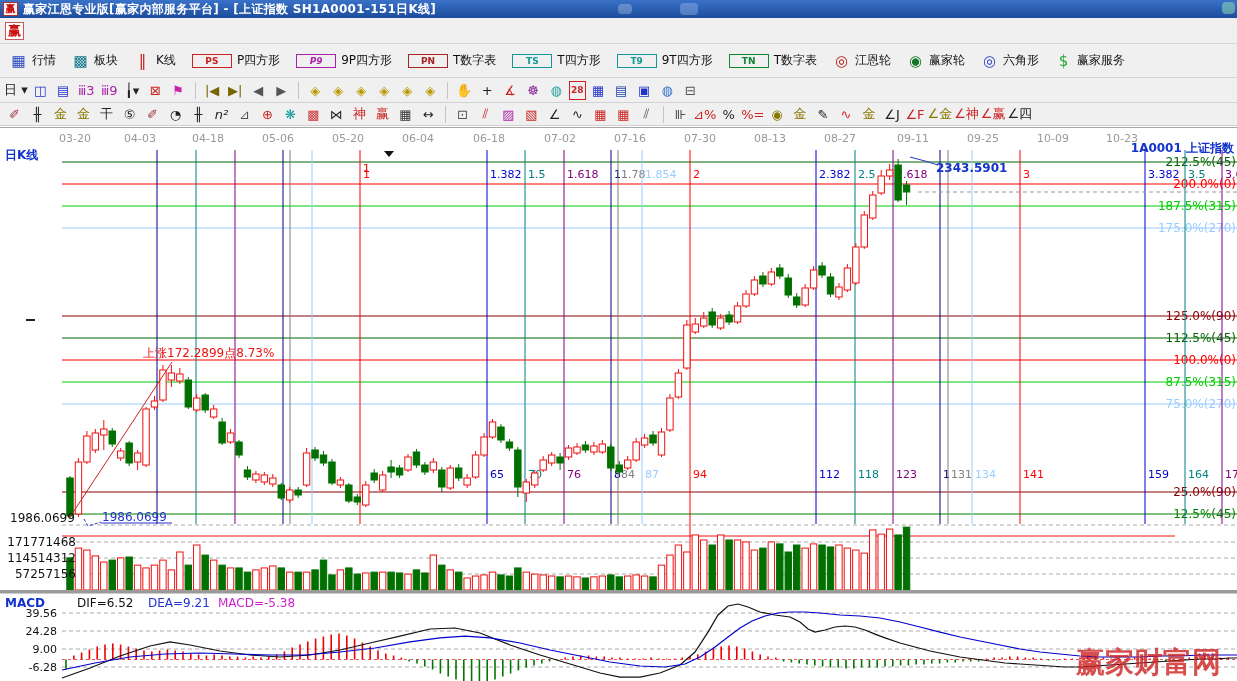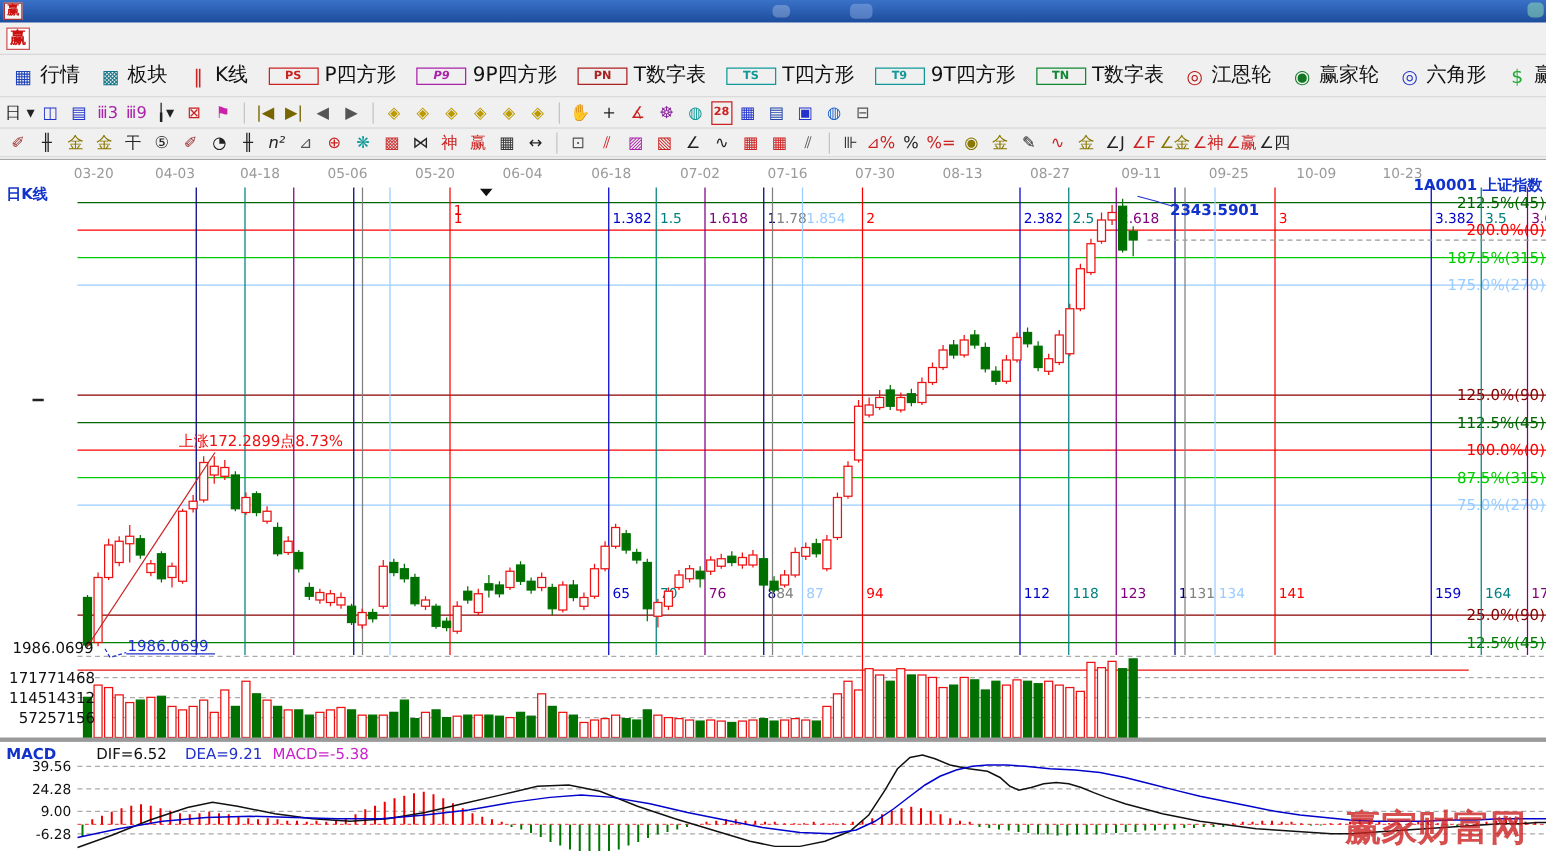--- a/index.html
+++ b/index.html
@@ -9,34 +9,35 @@
 .titlebar .title{color:#fff;font-size:12px;font-weight:bold;letter-spacing:.3px;white-space:nowrap}
 .blob{position:absolute;border-radius:4px}
 .menubar{height:26px;background:#f0f0f0;border-bottom:1px solid #d6d6d6;display:flex;align-items:center;padding:0 5px}
 .menubar .app-mini{color:#c11;font-weight:bold;font-size:13px;border:1px solid #c55;background:#fff;padding:0 2px;margin-right:9px;line-height:16px}
 .menu-item{font-size:12.5px;color:#111;padding:3px 9px;white-space:nowrap}
 .tb{display:flex;align-items:center;background:#f0f0f0;border-bottom:1px solid #d2d2d2}
 .tb1{height:34px;padding:0 2px}
 .tb1-item{display:flex;align-items:center;gap:5px;padding:0 8px;height:26px;white-space:nowrap}
 .tb1-item .ic{font-size:15px;min-width:17px;text-align:center}
 .tb1-item .ic.box{font-size:9px;font-weight:bold;border:1px solid;width:40px;height:14px;line-height:12px}
-.tb1-item .lb{font-size:16px;color:#111}
+.tb1-item .lb{font-size:12px;color:#111}
 .tb2{height:25px;padding:0 3px}
 .tb3{height:23px;padding:0 3px}
 .tbi{min-width:21px;height:19px;display:flex;align-items:center;justify-content:center;font-size:13px;margin:0 1px;white-space:nowrap}
 .tbi.box{font-size:9px;font-weight:bold;border:1px solid;min-width:17px}
 .tbsep{width:1px;height:17px;background:#c4c4c4;margin:0 5px}
 svg text{font-family:"DejaVu Sans",sans-serif}
 </style>
 </head>
 <body>
 
 
 <div class="titlebar">
   <div class="app-icon">赢</div>
+  <div class="title">赢家江恩专业版[赢家内部服务平台] - [上证指数  SH1A0001-151日K线]</div>
   <div class="blob" style="left:618px;top:4px;width:14px;height:10px;background:rgba(255,255,255,.25)"></div>
   <div class="blob" style="left:680px;top:3px;width:18px;height:12px;background:rgba(200,220,255,.3)"></div>
   <div class="blob" style="left:1222px;top:2px;width:13px;height:12px;background:rgba(150,230,180,.5)"></div>
 </div>
 <div class="menubar">
   <span class="app-mini">赢</span>
 </div>
 <div class="tb tb1" id="toolbar-main">
     <div class="tb1-item">
       <span class="ic" style="color: rgb(34, 68, 187);">▦</span>

